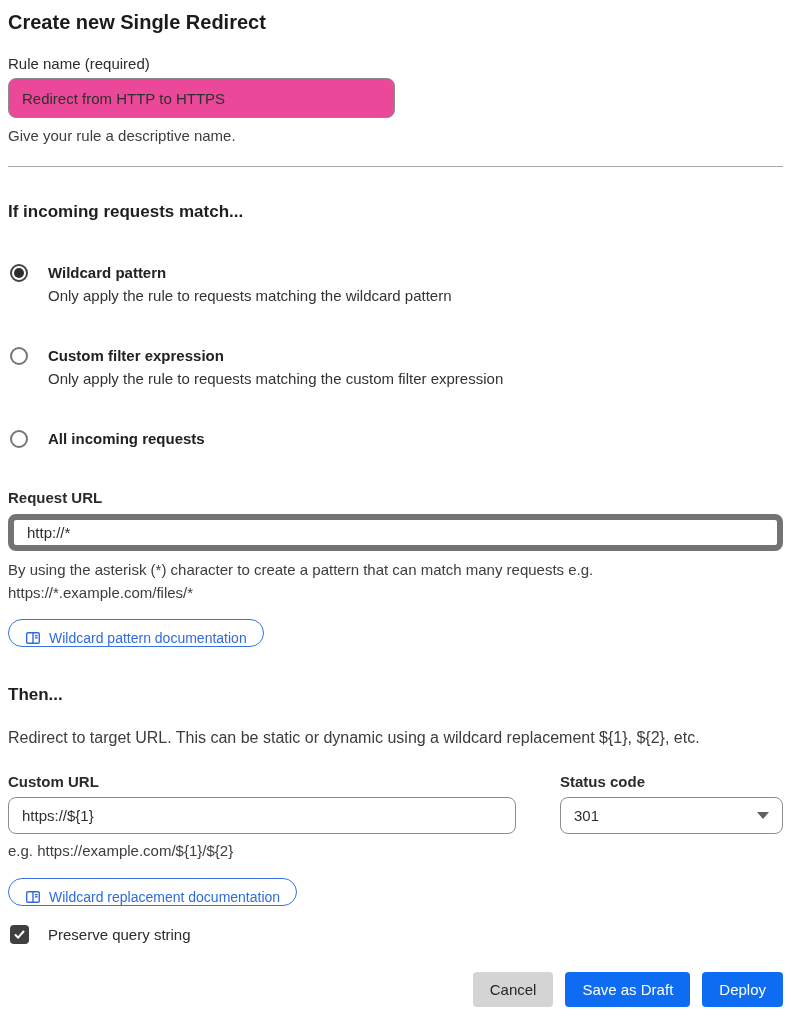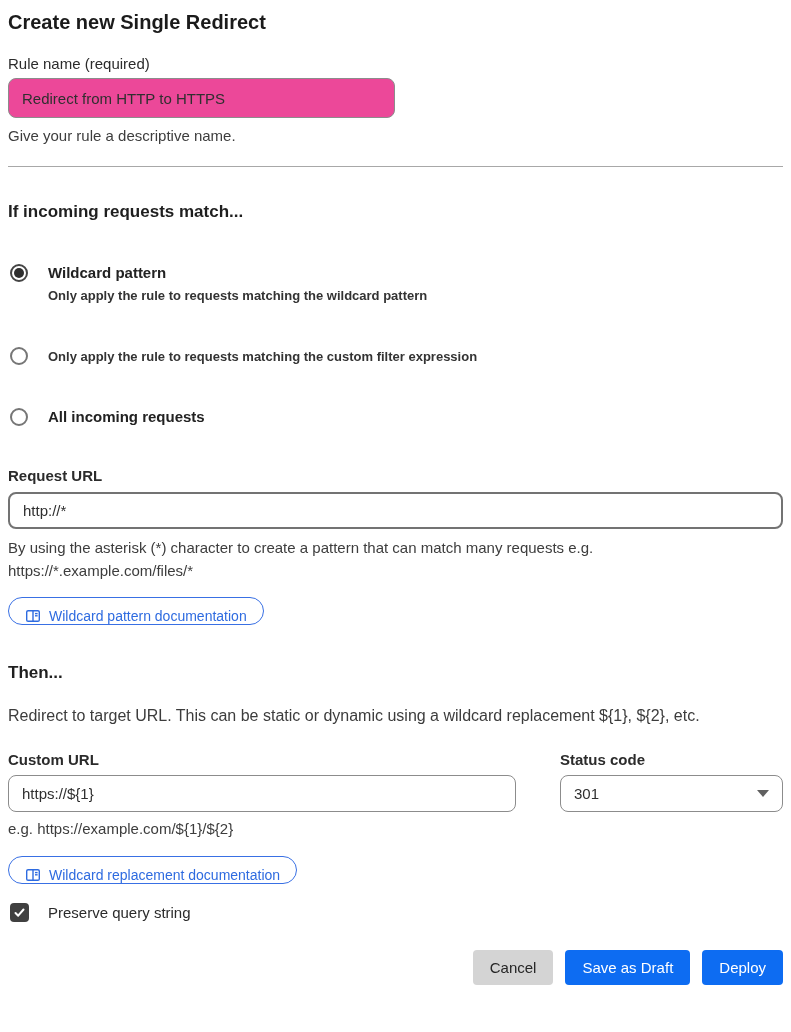--- a/index.html
+++ b/index.html
@@ -85,31 +85,30 @@
     background: #2e2e2e;
   }
   .radio-texts { margin-left: 20px; }
   .radio-label {
     font-size: 15px;
     font-weight: 700;
     line-height: 22px;
     color: #222;
   }
   .radio-desc {
-    font-size: 13px;
+    font-size: 15px;
     line-height: 23px;
     color: #333;
-    font-weight: bold;
   }
   .full-input {
     display: block;
     margin-top: 6px;
     width: 775px;
     height: 37px;
-    border: 2px solid #737373;
+    border: 6px solid #737373;
     border-radius: 8px;
     padding: 0 13px;
     font-family: "Liberation Sans", sans-serif;
     font-size: 15px;
     color: #2f2f2f;
     outline: none;
   }
   .helper-two-line {
     margin-top: 7px;
     font-size: 15px;
@@ -247,20 +246,21 @@
   <div class="radio-item selected">
     <span class="radio-circle"></span>
     <span class="radio-texts">
       <div class="radio-label">Wildcard pattern</div>
       <div class="radio-desc">Only apply the rule to requests matching the wildcard pattern</div>
     </span>
   </div>
   <div class="radio-item">
     <span class="radio-circle"></span>
     <span class="radio-texts">
+      <div class="radio-label">Custom filter expression</div>
       <div class="radio-desc">Only apply the rule to requests matching the custom filter expression</div>
     </span>
   </div>
   <div class="radio-item">
     <span class="radio-circle"></span>
     <span class="radio-texts">
       <div class="radio-label">All incoming requests</div>
     </span>
   </div>
 </div>

